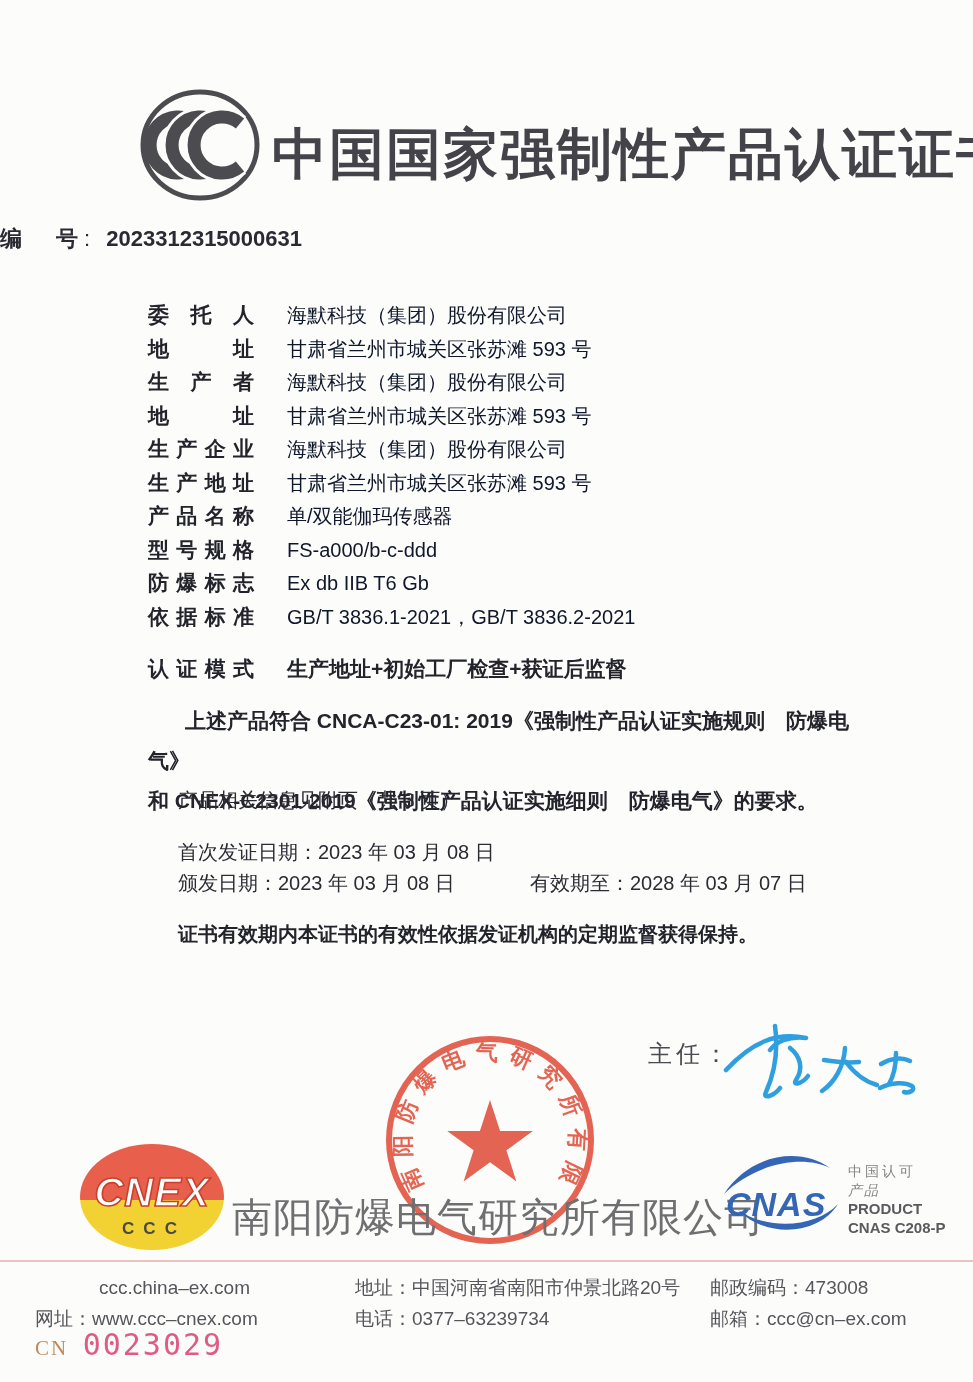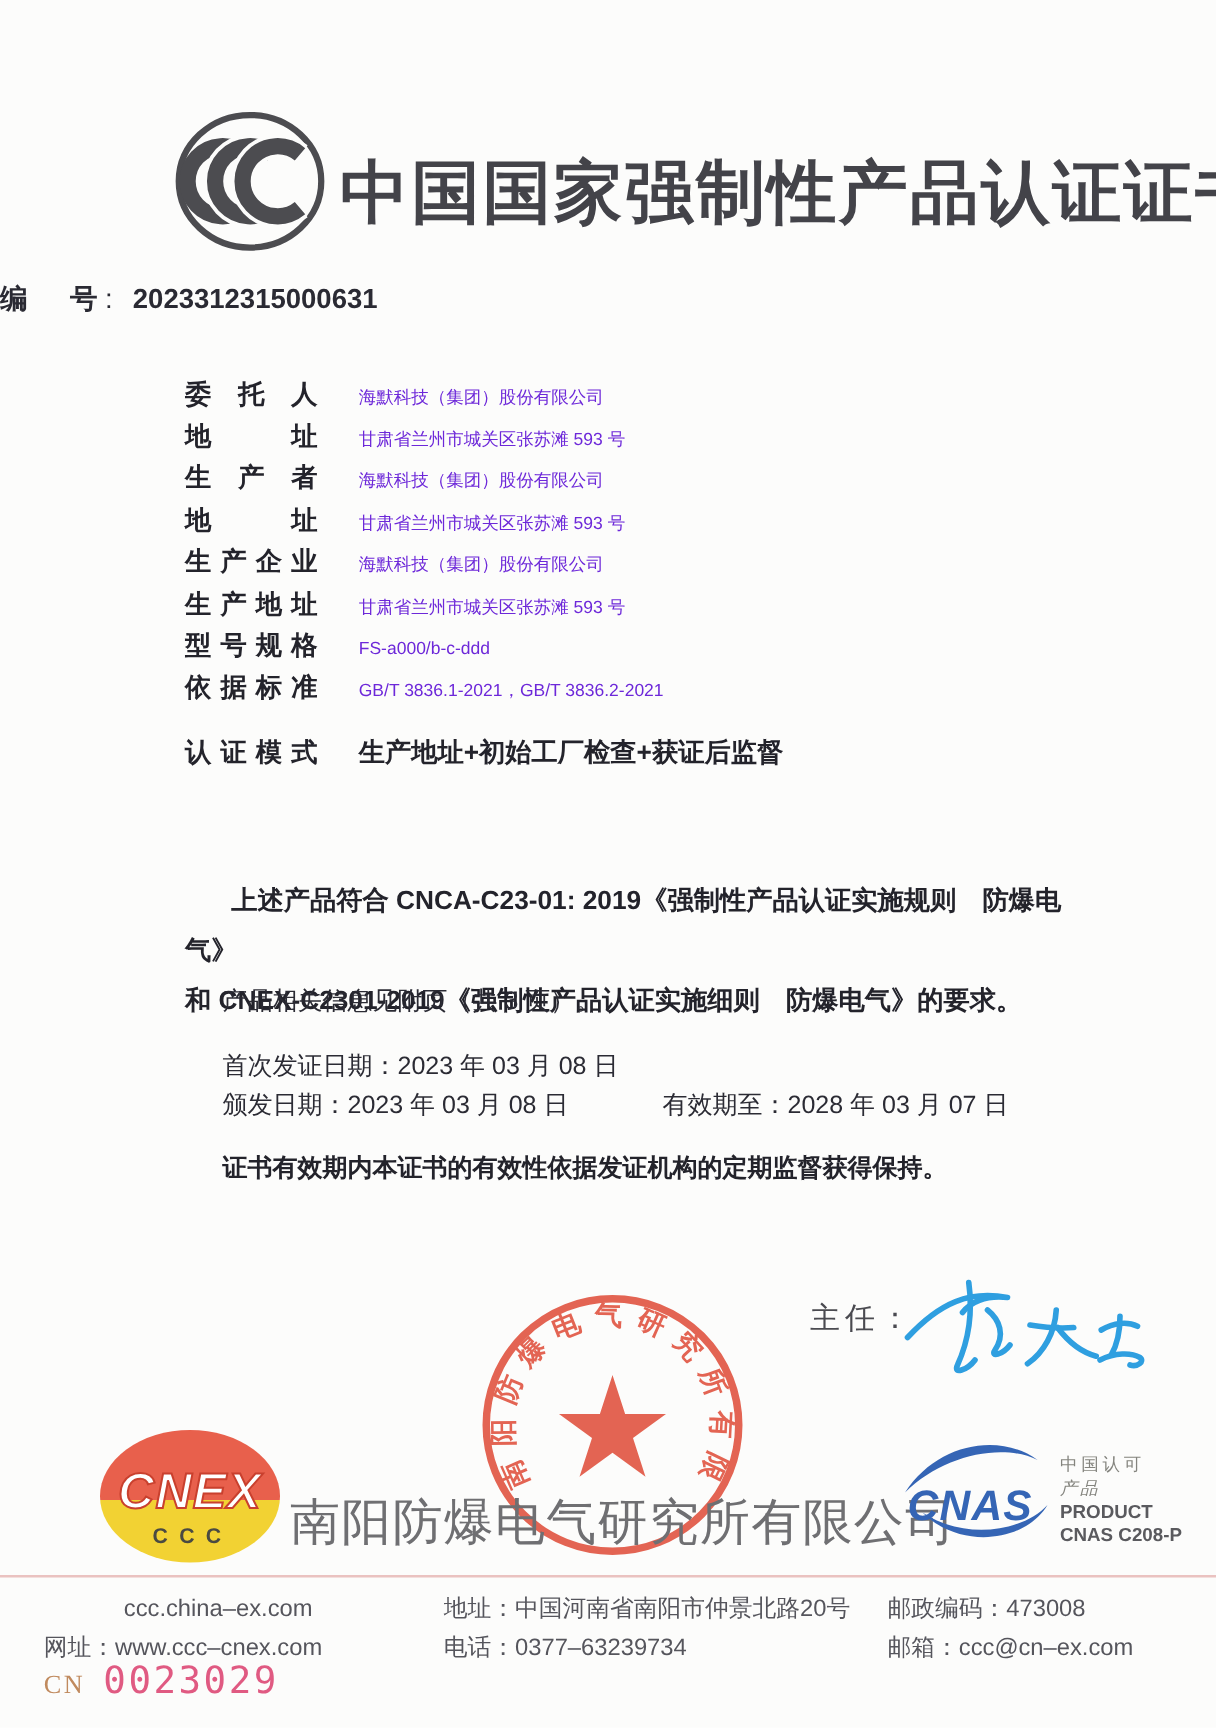--- a/index.html
+++ b/index.html
@@ -17,21 +17,21 @@
   .cert-no .lbl{font-weight:bold;letter-spacing:6px;}
   .cert-no .val{font-weight:600;margin-left:10px;}
   
   .fields{position:absolute;left:148px;top:301px;}
   .frow{display:flex;align-items:baseline;height:33.5px;}
   .frow.gap-before{margin-top:19px;}
   .flabel{
     width:106px;font-weight:bold;font-size:21px;color:#23232b;
     text-align:justify;text-align-last:justify;flex:none;
   }
-  .fvalue{margin-left:33px;font-size:14px;color:#6d28d9;white-space:nowrap;}
+  .fvalue{margin-left:33px;font-size:20px;color:#0f172a;white-space:nowrap;}
   .frow.bold-value .fvalue{font-weight:bold;font-size:21px;color:#23232b;}
   
   .compliance{position:absolute;left:148px;right:120px;top:701px;font-weight:bold;
     font-size:21px;line-height:40px;color:#23232b;}
   .compliance .l1{text-indent:37px;}
   .attach-note{position:absolute;left:178px;top:787px;font-size:20px;color:#2b2b34;}
   
   .dates{position:absolute;left:178px;top:839px;font-size:20px;color:#2b2b34;}
   .dates .row{height:31px;position:relative;white-space:nowrap;}
   .valid-until{position:absolute;left:352px;top:0;}
@@ -101,22 +101,30 @@
     </div>
     <div class="frow">
       <span class="flabel">生产企业</span>
       <span class="fvalue">海默科技（集团）股份有限公司</span>
     </div>
     <div class="frow">
       <span class="flabel">生产地址</span>
       <span class="fvalue">甘肃省兰州市城关区张苏滩 593 号</span>
     </div>
     <div class="frow">
+      <span class="flabel">产品名称</span>
+      <span class="fvalue">单/双能伽玛传感器</span>
+    </div>
+    <div class="frow">
       <span class="flabel">型号规格</span>
       <span class="fvalue">FS-a000/b-c-ddd</span>
+    </div>
+    <div class="frow">
+      <span class="flabel">防爆标志</span>
+      <span class="fvalue">Ex db IIB T6 Gb</span>
     </div>
     <div class="frow">
       <span class="flabel">依据标准</span>
       <span class="fvalue">GB/T 3836.1-2021，GB/T 3836.2-2021</span>
     </div>
     <div class="frow gap-before bold-value">
       <span class="flabel">认证模式</span>
       <span class="fvalue">生产地址+初始工厂检查+获证后监督</span>
     </div>
   </div>

